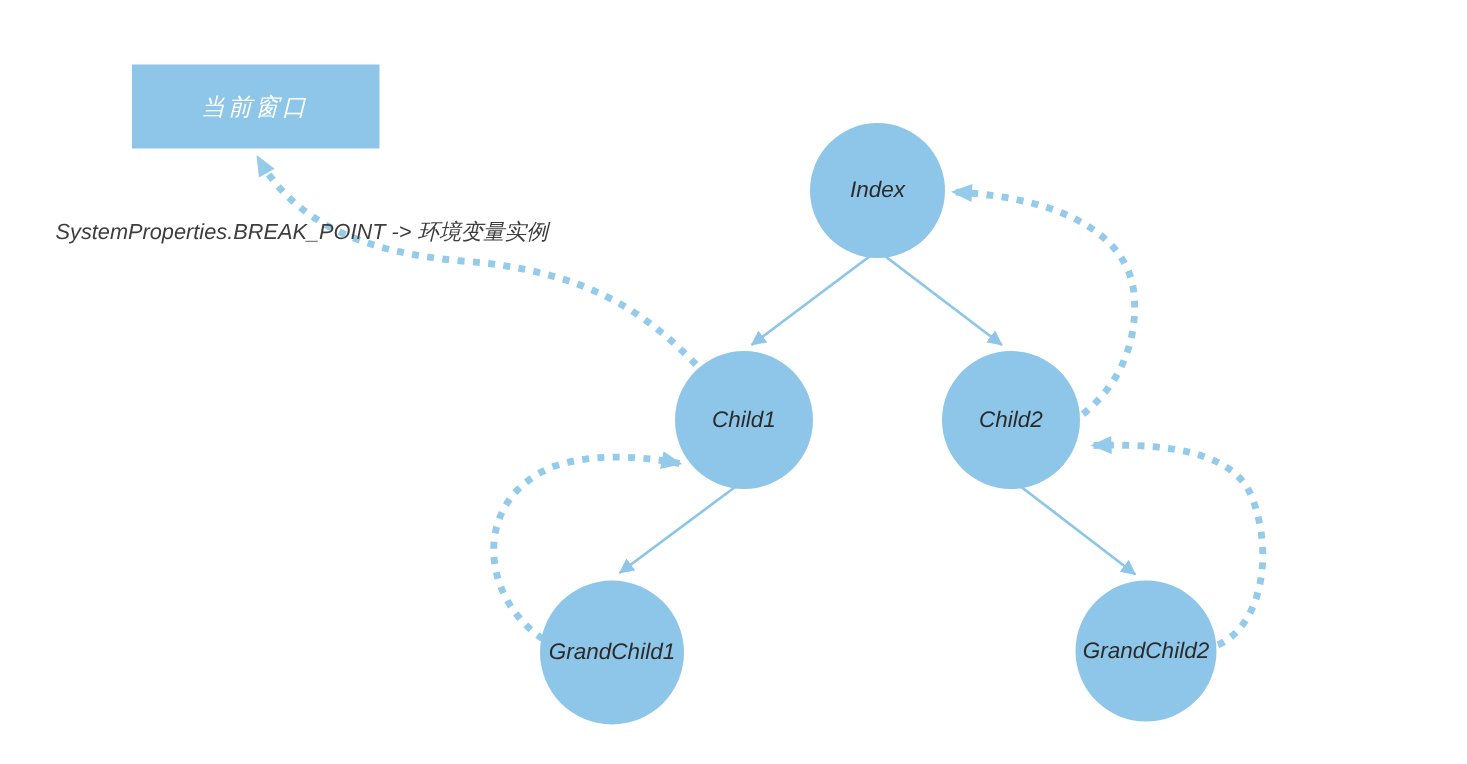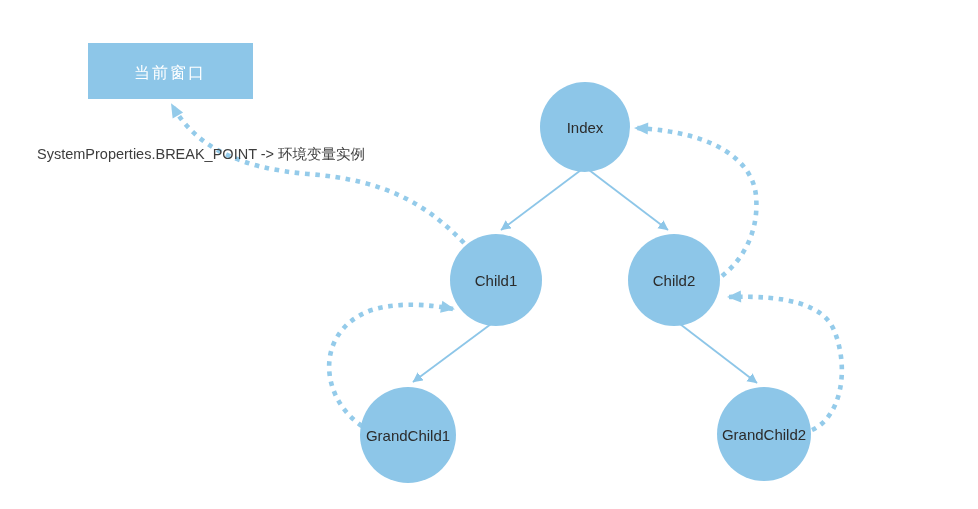--- a/index.html
+++ b/index.html
@@ -7,20 +7,21 @@
     padding: 0;
     background: #ffffff;
   }
   .stage {
     position: relative;
     width: 978px;
     height: 509px;
     background: var(--background, #ffffff);
     font-family: "Liberation Sans", "DejaVu Sans", sans-serif;
     overflow: hidden;
+    font-style: italic;
   }
   svg { display: block; }
   text {
     font-family: "Liberation Sans", "DejaVu Sans", sans-serif;
     user-select: none;
   }
   .edge-solid {
     stroke: var(--solid-edge, #8dc6e8);
     stroke-width: 1.8;
     fill: none;

